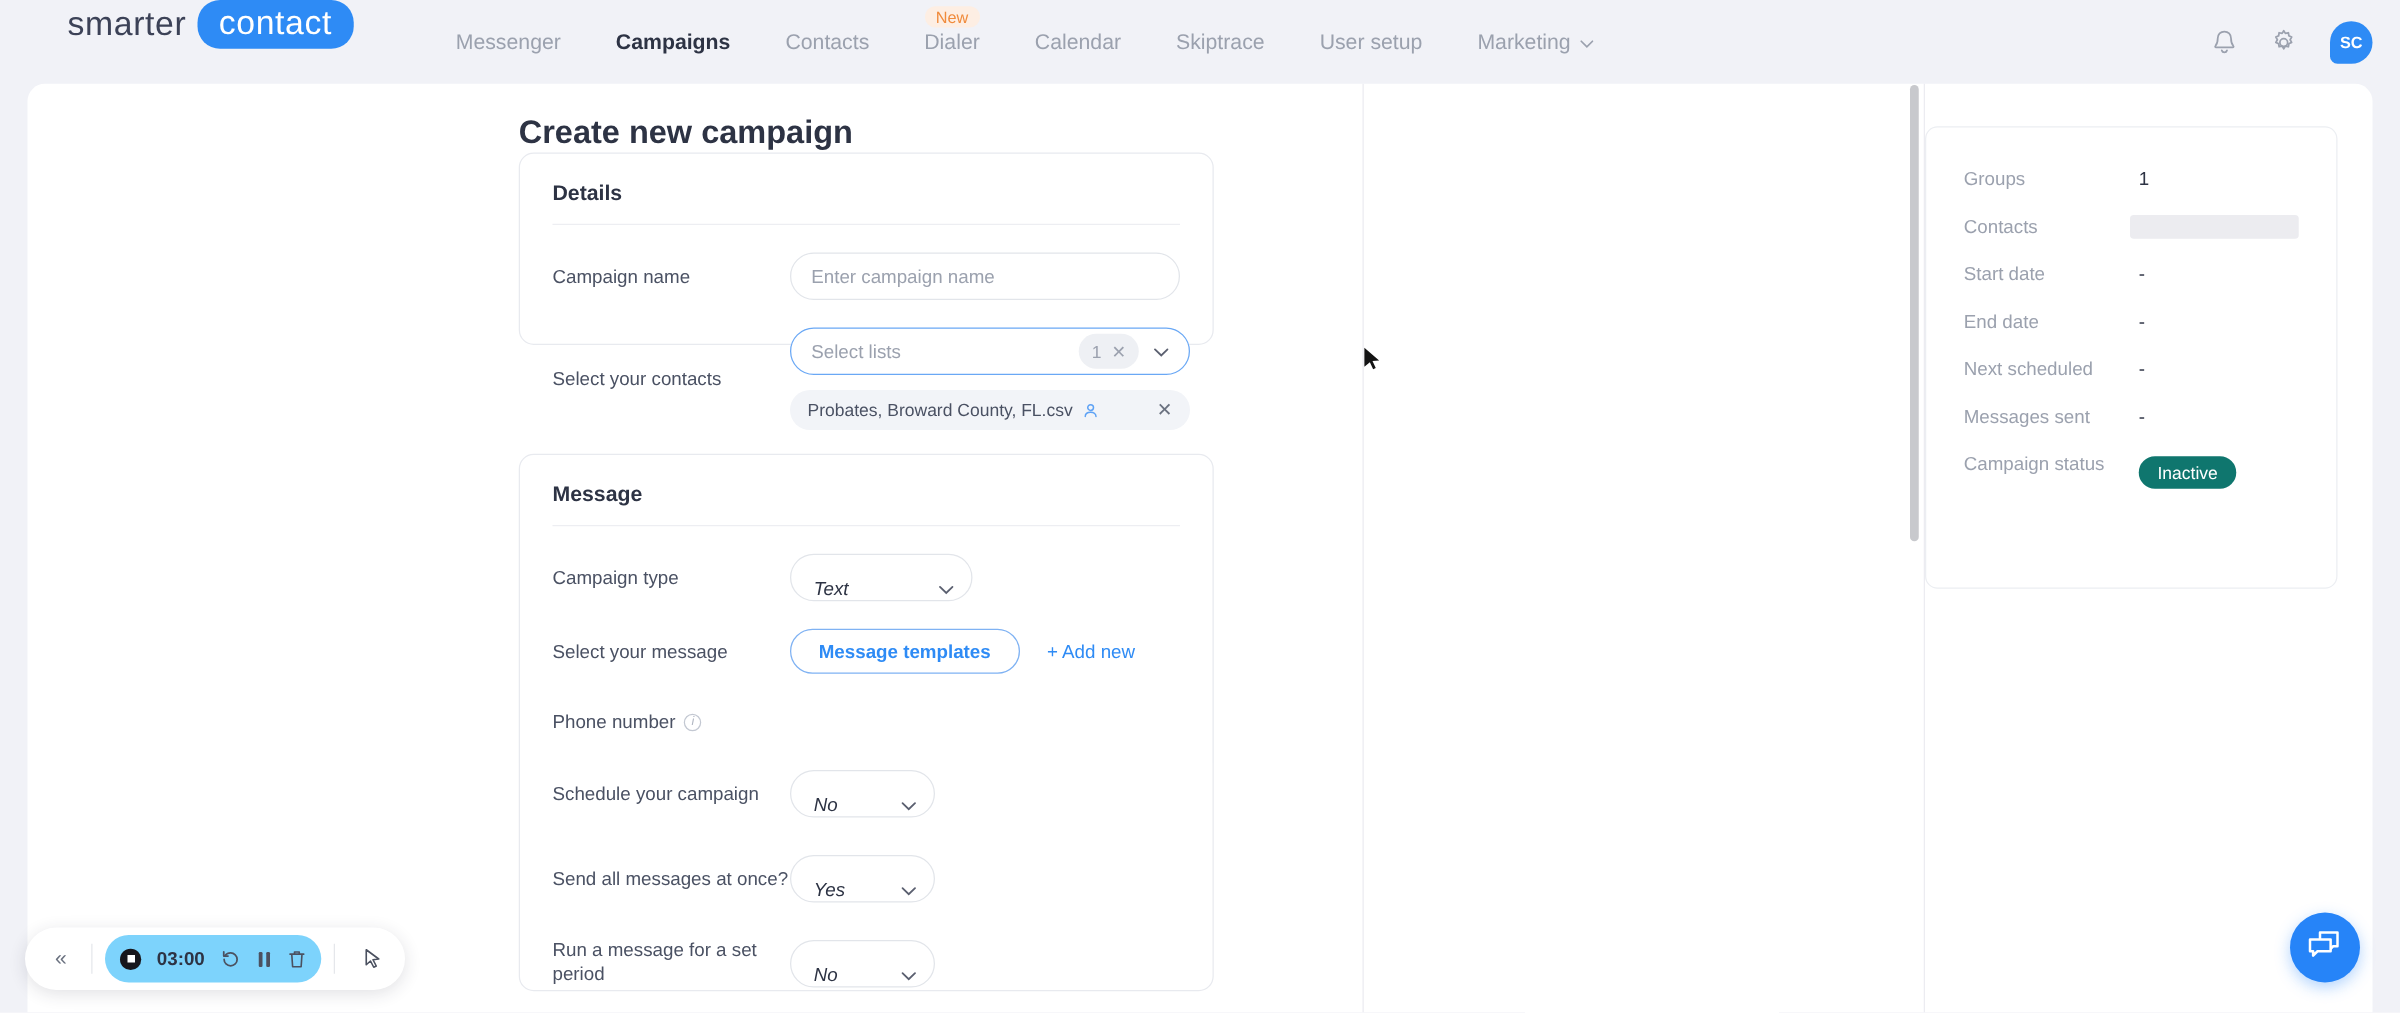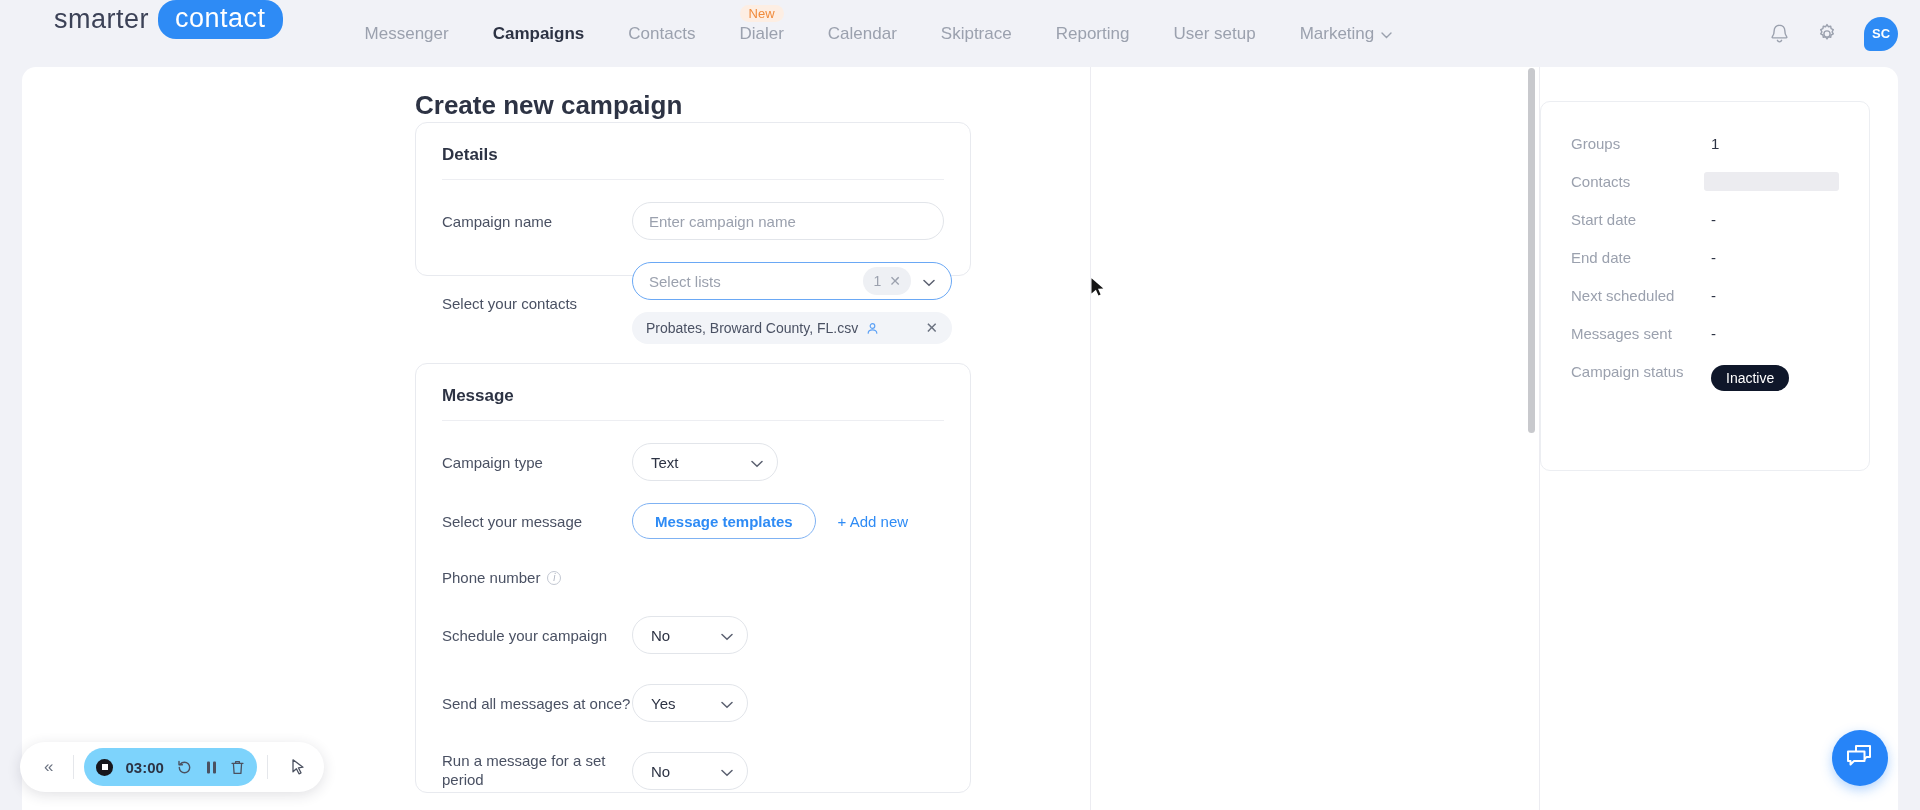--- a/index.html
+++ b/index.html
@@ -84,23 +84,23 @@
 
   .input {
     height: 38px; border: 1px solid #e2e5ea; border-radius: 19px;
     display: flex; align-items: center; padding: 0 16px;
     font-size: 15px; color: #9ba1ae; cursor: text; background: #fff;
   }
   .input.wide { width: 320px; }
   .input.focused { border: 1px solid #6aa8f5; }
   .select {
     height: 38px; border: 1px solid #e2e5ea; border-radius: 19px;
-    display: flex; align-items: center; justify-content: space-between;
+    display: flex; align-items: flex-end; justify-content: space-between;
     padding: 0 14px 0 18px; font-size: 15px; color: #2d3344;
-    cursor: pointer; background: #fff;
+    cursor: pointer; background: #fff; font-style: italic;
   }
   .select.wide { width: 320px; }
   .select.small { width: 116px; }
   .select.placeholder { color: #9ba1ae; }
 
   .count-chip {
     background: #eef0f4; border-radius: 15px; height: 28px;
     display: flex; align-items: center; gap: 8px; padding: 0 10px;
     font-size: 14px; color: #9ba1ae; margin-left: auto; cursor: pointer;
   }
@@ -130,21 +130,21 @@
   
   .summary-card {
     position: absolute; left: 1540px; top: 101px; width: 330px; height: 370px;
     background: #fff; border: 1px solid #eceef2; border-radius: 10px;
   }
   .sum-row { display: flex; align-items: center; padding: 0 30px; height: 38px; }
   .sum-label { width: 140px; font-size: 15px; color: #9ba1ae; }
   .sum-value { font-size: 15px; color: #2d3344; }
   .sum-ph { width: 142px; height: 19px; background: #ececf0; border-radius: 3px; }
   .status-pill {
-    background: #0f172a; color: #ffffff; border-radius: 13px;
+    background: #0f766e; color: #ffffff; border-radius: 13px;
     padding: 5px 15px; font-size: 14px; margin-top: 14px;
   }
 
   
   .scrollbar-track {
     position: absolute; left: 1528px; top: 68px; width: 7px; height: 742px;
     background: transparent;
   }
   .scrollbar-thumb {
     position: absolute; left: 0; top: 0; width: 7px; height: 365px;
@@ -205,23 +205,20 @@
       </div>
       <div class="navitem">
         <span class="new-badge">New</span>
         <span>Dialer</span>
       </div>
       <div class="navitem">
         <span>Calendar</span>
       </div>
       <div class="navitem">
         <span>Skiptrace</span>
-      </div>
-      <div class="navitem">
-        <span>Reporting</span>
       </div>
       <div class="navitem">
         <span>User setup</span>
       </div>
       <div class="navitem">
         <span>Marketing</span>
         <span class="chev">
           <svg width="11" height="7" viewBox="0 0 11 7">
               <path d="M1 1l4.5 4.5L10 1" stroke="#9ba1ae" stroke-width="1.4" fill="none" stroke-linecap="round"></path>
             </svg>

